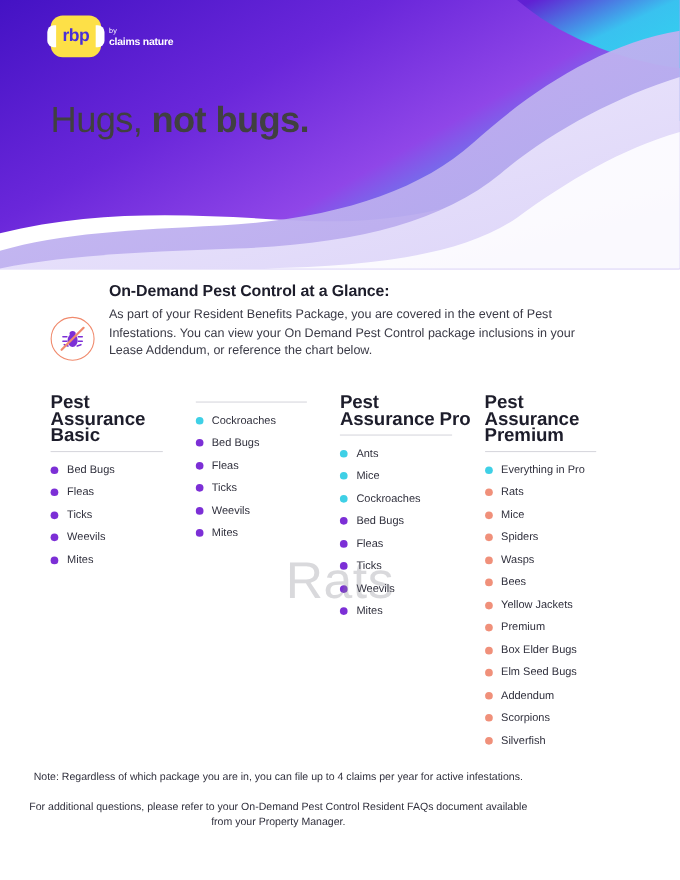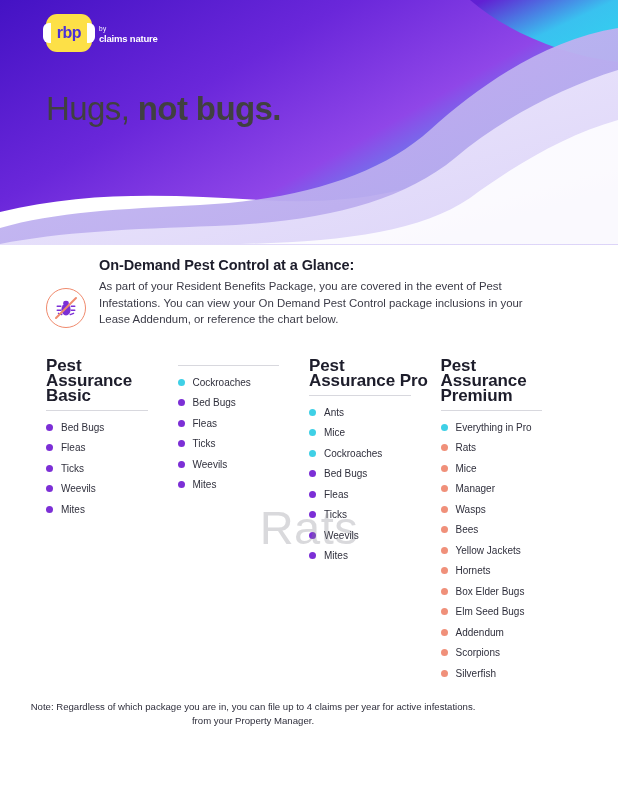--- a/index.html
+++ b/index.html
@@ -383,37 +383,37 @@
     <div class="item">
         <span class="dot" style="background:#f0907a"></span>
         <span>Rats</span>
       </div>
     <div class="item">
         <span class="dot" style="background:#f0907a"></span>
         <span>Mice</span>
       </div>
     <div class="item">
         <span class="dot" style="background:#f0907a"></span>
-        <span>Manager</span>
+        <span>Spiders</span>
       </div>
     <div class="item">
         <span class="dot" style="background:#f0907a"></span>
         <span>Wasps</span>
       </div>
     <div class="item">
         <span class="dot" style="background:#f0907a"></span>
         <span>Bees</span>
       </div>
     <div class="item">
         <span class="dot" style="background:#f0907a"></span>
         <span>Yellow Jackets</span>
       </div>
     <div class="item">
         <span class="dot" style="background:#f0907a"></span>
-        <span>Hornets</span>
+        <span>Premium</span>
       </div>
     <div class="item">
         <span class="dot" style="background:#f0907a"></span>
         <span>Box Elder Bugs</span>
       </div>
     <div class="item">
         <span class="dot" style="background:#f0907a"></span>
         <span>Elm Seed Bugs</span>
       </div>
     <div class="item">
@@ -431,14 +431,15 @@
   </div>
 
 </div>
 
 <div class="watermark">
   <div>Rats</div>
 </div>
 
 <div class="footer">
   <p>Note: Regardless of which package you are in, you can file up to 4 claims per year for active infestations.</p>
+  <p class="gap">For additional questions, please refer to your On-Demand Pest Control Resident FAQs document available</p>
   <p>from your Property Manager.</p>
 </div>
 
 </body></html>

